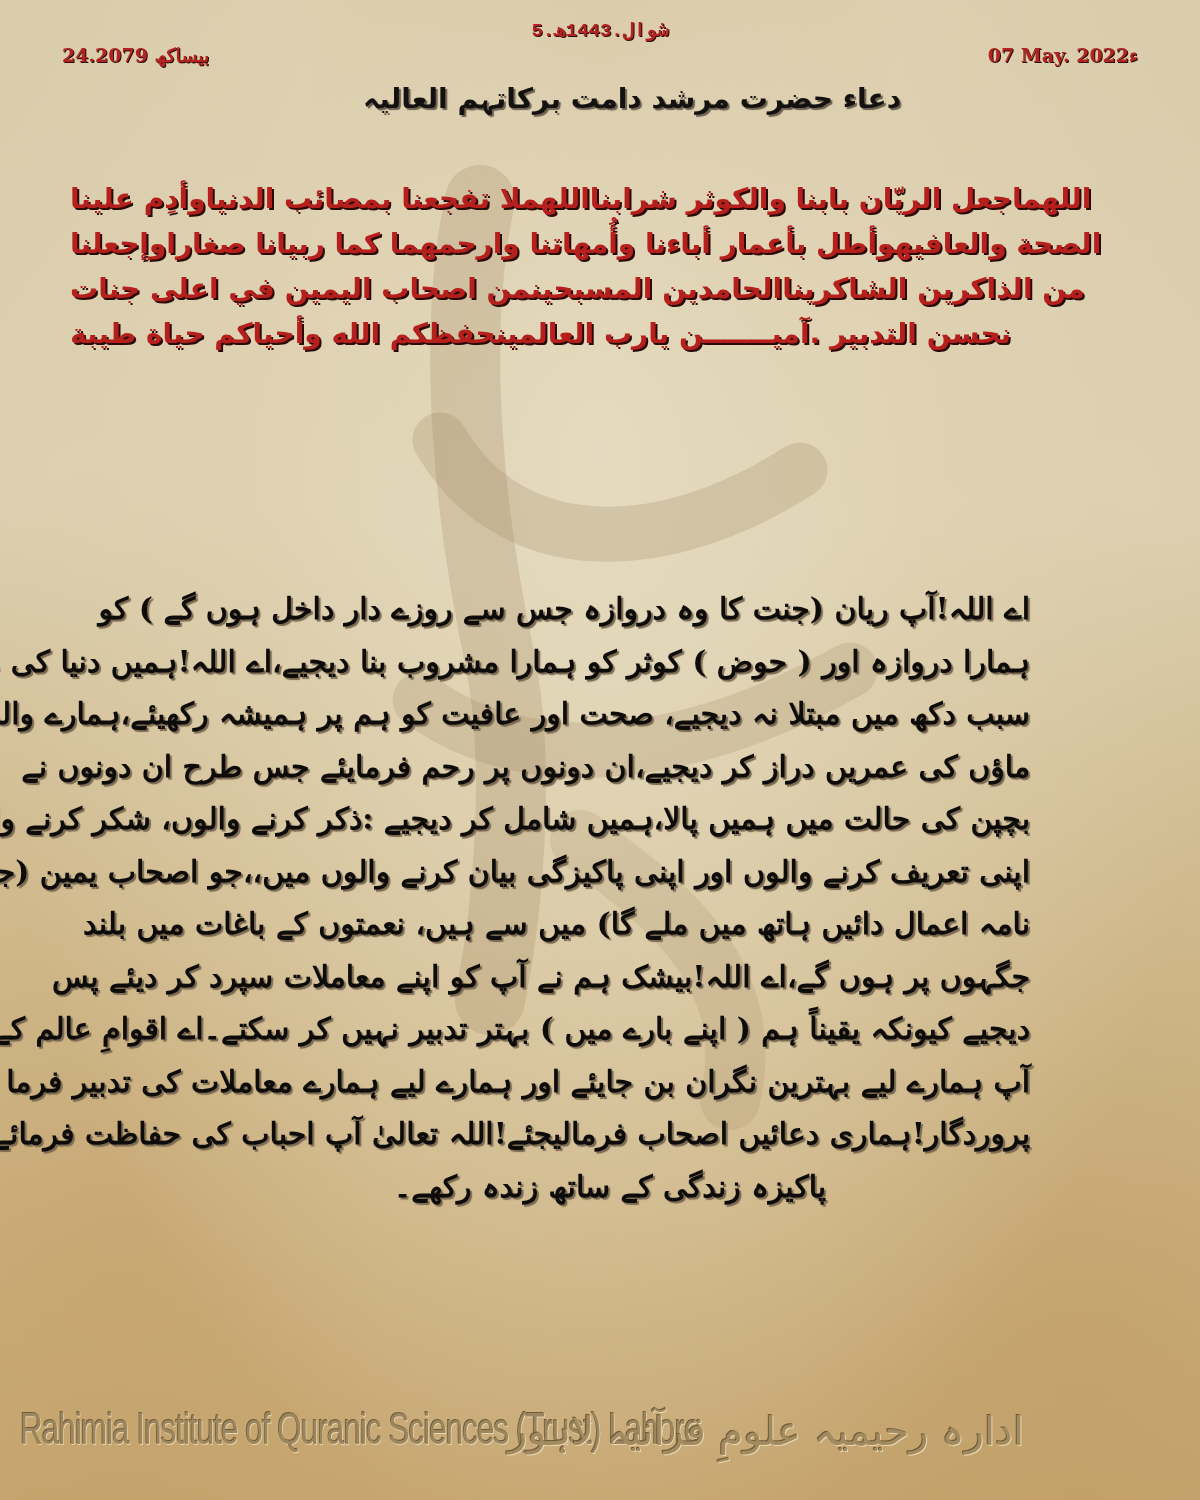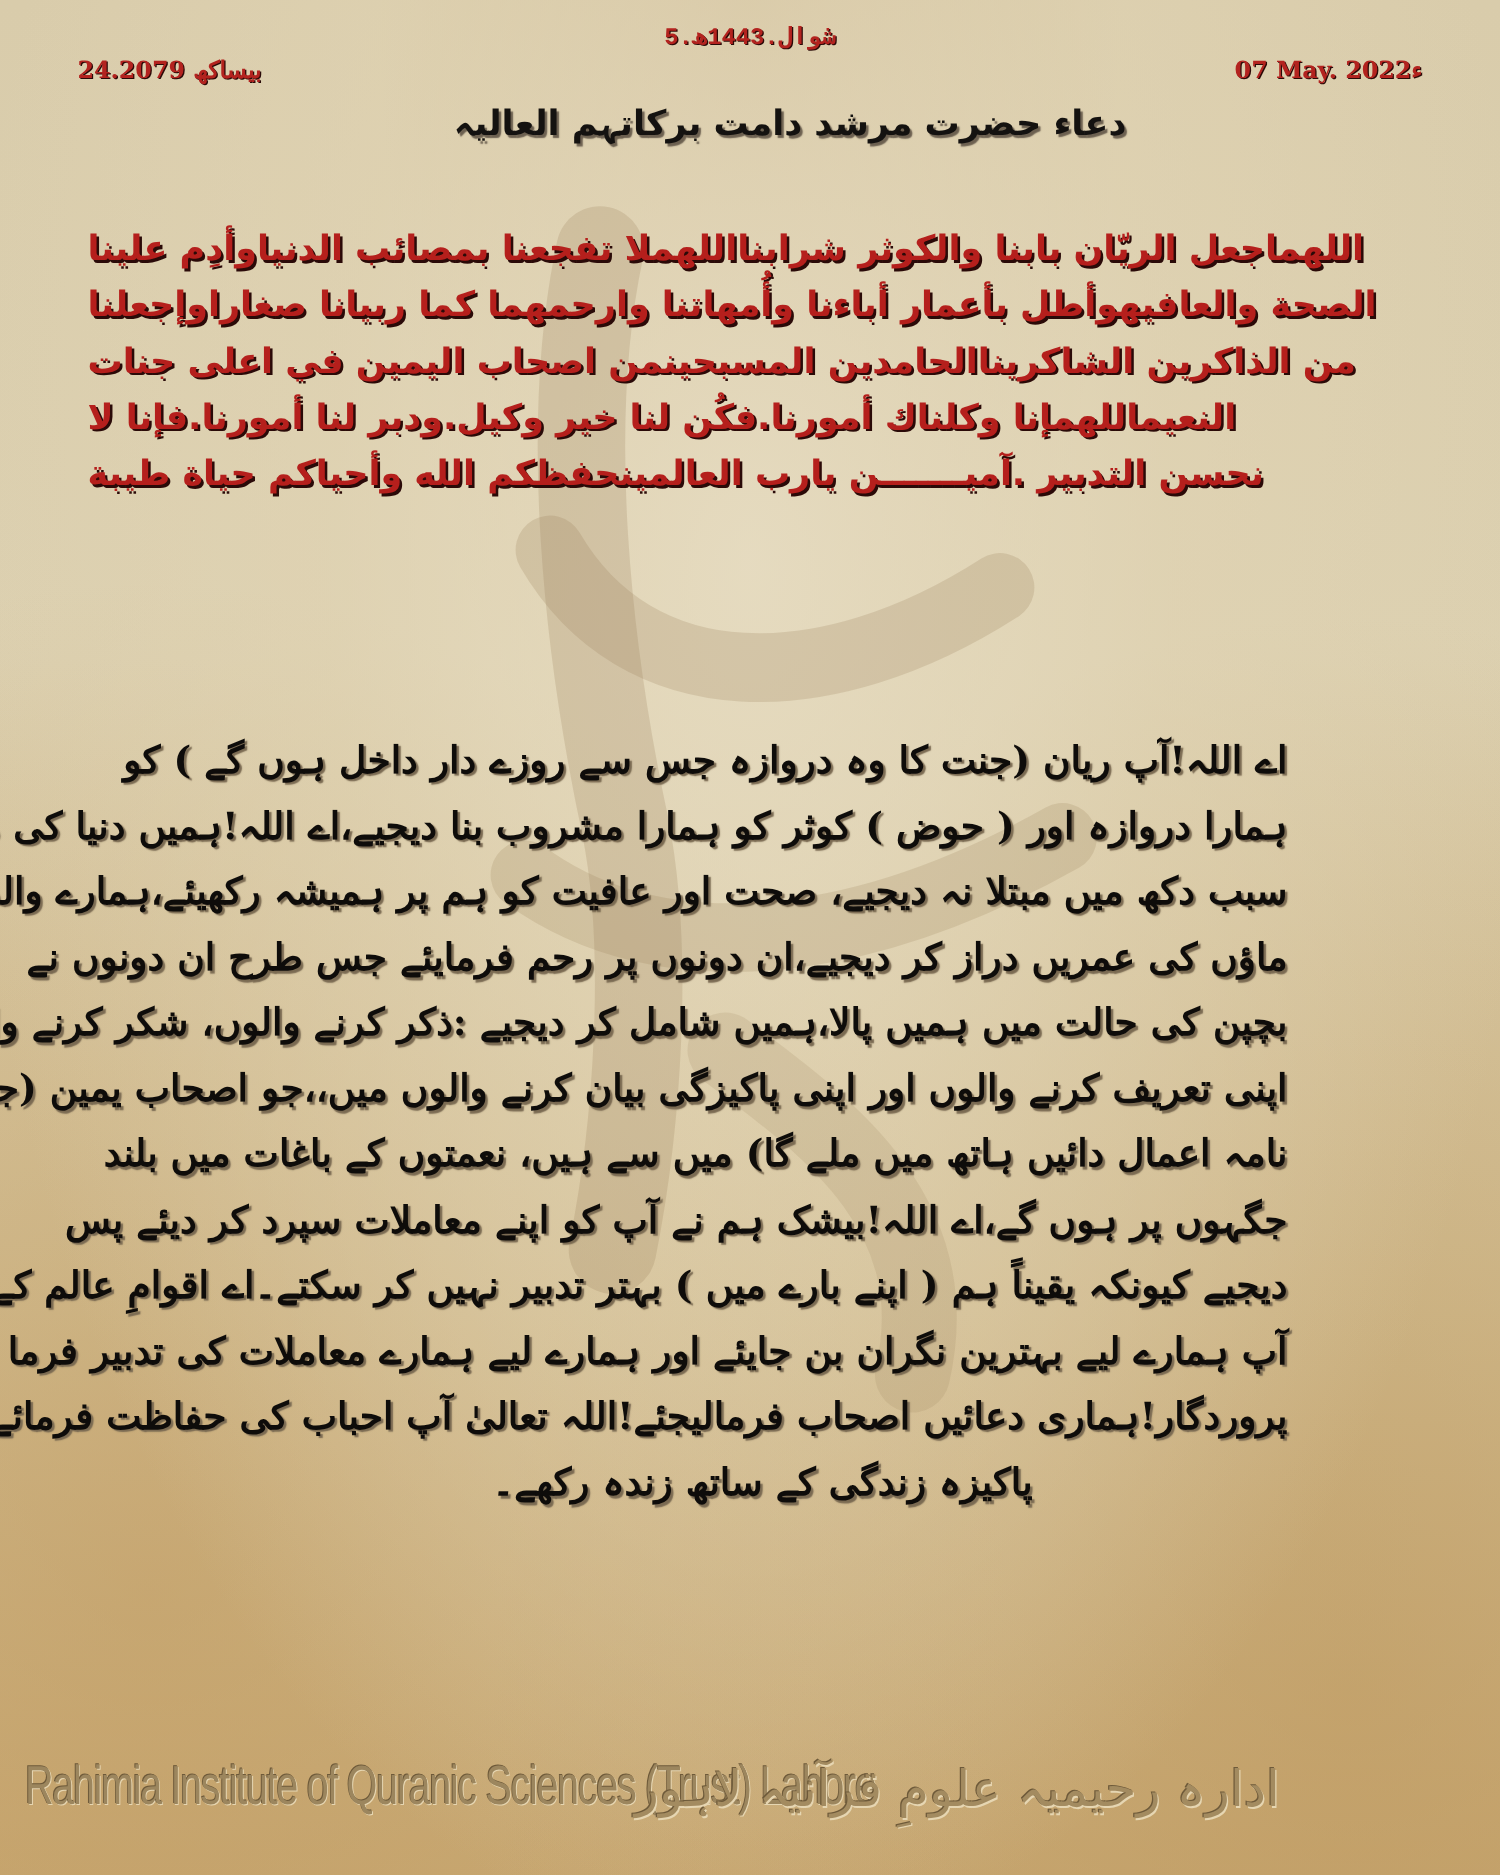--- a/index.html
+++ b/index.html
@@ -156,21 +156,20 @@
   <span class="date date-right">07 May. 2022ء</span>
 </div>
 <div class="date-center" style="top:18px;">5.شوال.1443ھ</div>
 
 <div class="title">دعاء حضرت مرشد دامت برکاتہم العالیہ</div>
 
 <div class="arabic-dua">
   <span class="line">اللهماجعل الريّان بابنا والكوثر شرابنااللهملا تفجعنا بمصائب الدنياوأدِم علينا</span>
   <span class="line">الصحة والعافيهوأطل بأعمار أباءنا وأُمهاتنا وارحمهما كما ربيانا صغاراوإجعلنا</span>
   <span class="line">من الذاكرين الشاكريناالحامدين المسبحينمن اصحاب اليمين في اعلى جنات</span>
-  <span class="line">النعيماللهمإنا وكلناك أمورنا.فكُن لنا خير وكيل.ودبر لنا أمورنا.فإنا لا</span>
   <span class="line">نحسن التدبير .آميـــــــن يارب العالمينحفظكم الله وأحياكم حياة طيبة</span>
 </div>
 
 <div class="urdu-translation">
   <span class="line">اے اللہ!آپ ریان (جنت کا وہ دروازہ جس سے روزے دار داخل ہوں گے ) کو</span>
   <span class="line">ہمارا دروازہ اور ( حوض ) کوثر کو ہمارا مشروب بنا دیجیے،اے اللہ!ہمیں دنیا کی مصیبتوں کے</span>
   <span class="line">سبب دکھ میں مبتلا نہ دیجیے، صحت اور عافیت کو ہم پر ہمیشہ رکھیئے،ہمارے والدوں اور</span>
   <span class="line">ماؤں کی عمریں دراز کر دیجیے،ان دونوں پر رحم فرمایئے جس طرح ان دونوں نے</span>
   <span class="line">بچپن کی حالت میں ہمیں پالا،ہمیں شامل کر دیجیے :ذکر کرنے والوں، شکر کرنے والوں،</span>
   <span class="line">اپنی تعریف کرنے والوں اور اپنی پاکیزگی بیان کرنے والوں میں،،جو اصحاب یمین (جنہیں</span>

